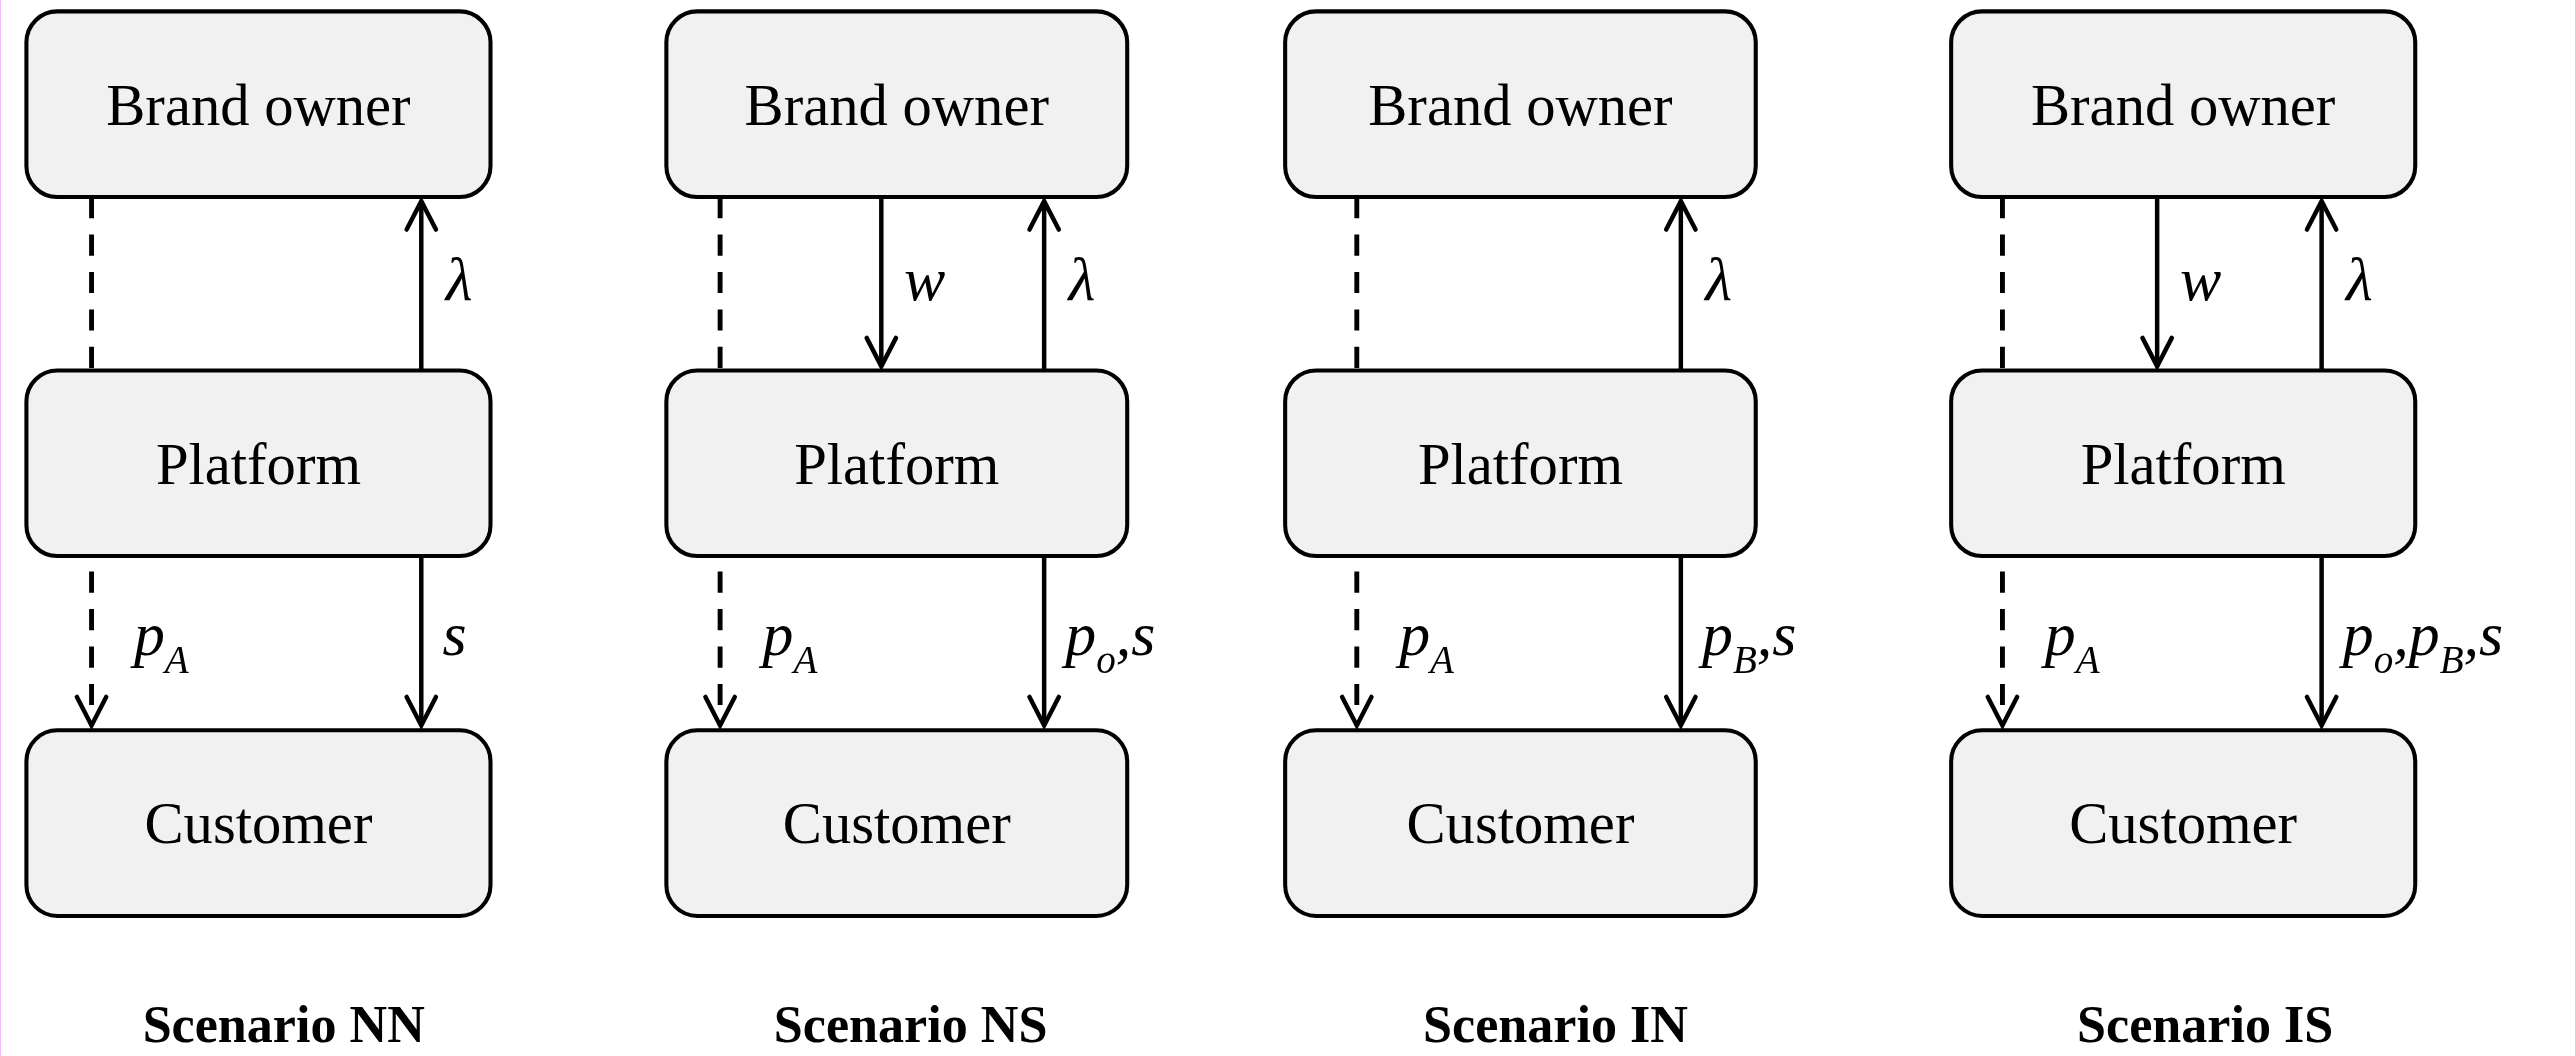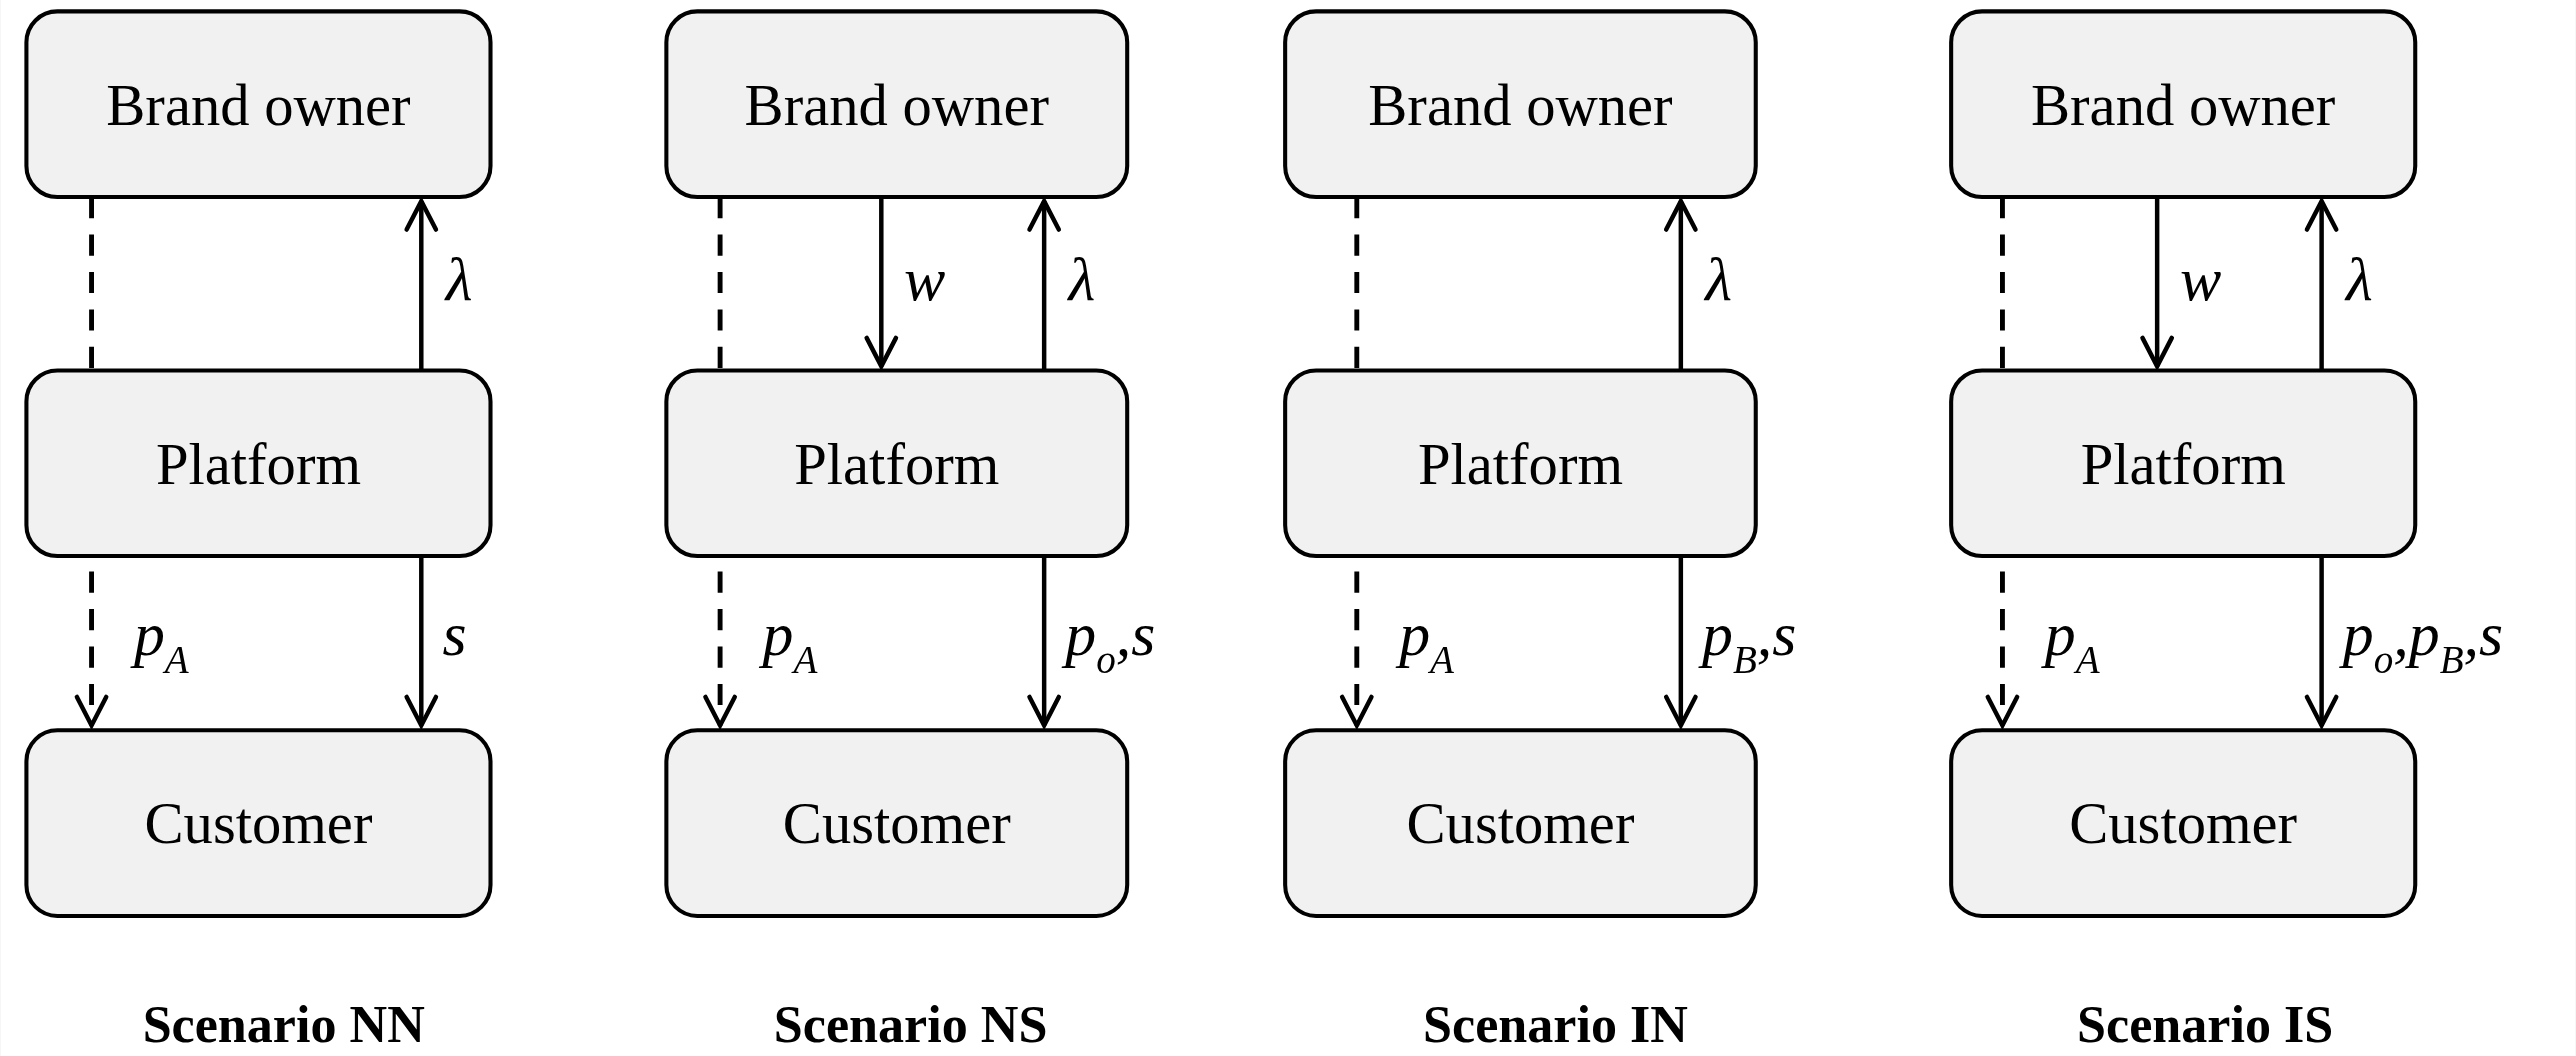--- a/index.html
+++ b/index.html
@@ -4,21 +4,21 @@
 <style>
   html, body {
     margin: 0;
     padding: 0;
     background: #ffffff;
   }
   #stage {
     width: 2576px;
     height: 1056px;
     position: relative;
-    background: #e5e5e5;
+    background: #d946ef;
   }
   svg text {
     font-family: "Liberation Serif", "DejaVu Serif", serif;
     fill: #000000;
   }
   .node-label  { font-size: 72px; }
   .edge-label  { font-size: 76px; font-style: italic; }
   .scen-label  { font-size: 64px; font-weight: bold; }
 </style>
 </head>

